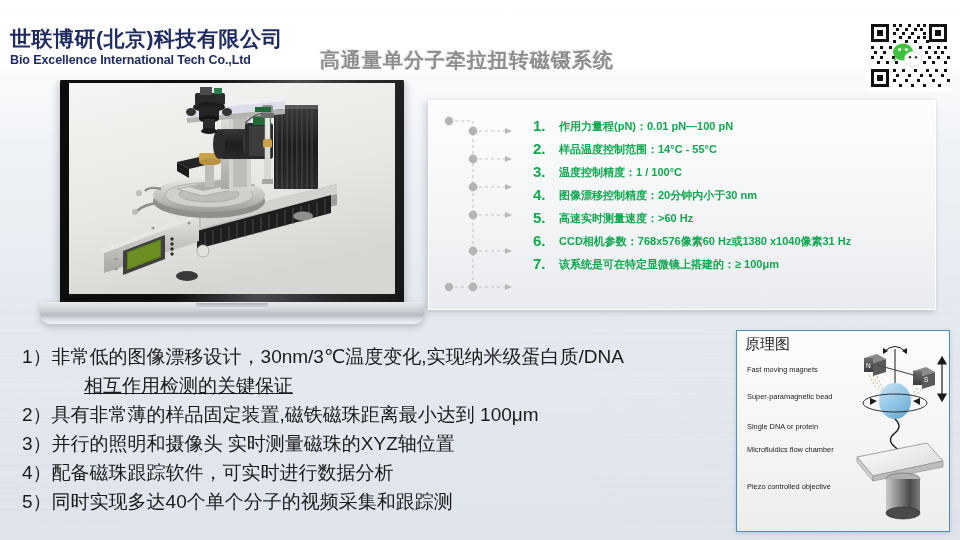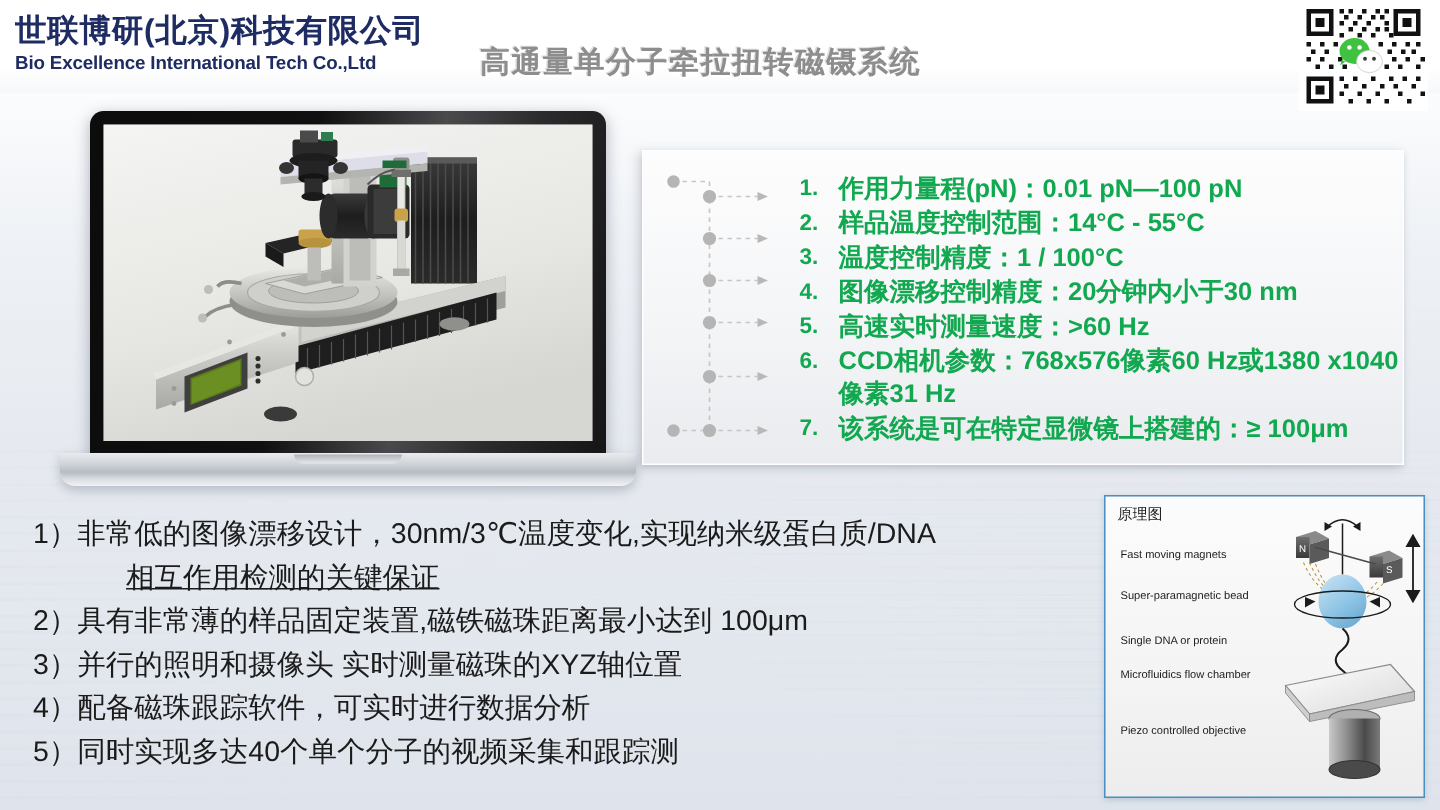--- a/index.html
+++ b/index.html
@@ -24,21 +24,21 @@
   .watermark2{
     position:absolute;left:0;top:300px;width:960px;height:240px;pointer-events:none;opacity:.5;
     background-image:
       repeating-linear-gradient(180deg, rgba(150,158,172,.13) 0px, rgba(150,158,172,.13) 2px, rgba(0,0,0,0) 2px, rgba(0,0,0,0) 11px);
     mask-image:linear-gradient(90deg, rgba(0,0,0,.5) 0%, rgba(0,0,0,0) 22%, rgba(0,0,0,0) 60%, rgba(0,0,0,.6) 88%, rgba(0,0,0,.2) 100%);
     -webkit-mask-image:linear-gradient(90deg, rgba(0,0,0,.5) 0%, rgba(0,0,0,0) 22%, rgba(0,0,0,0) 60%, rgba(0,0,0,.6) 88%, rgba(0,0,0,.2) 100%);
   }
 
   
   .header{
-    position:absolute;left:0;top:0;width:960px;height:62px;
+    position:absolute;left:0;top:18px;width:960px;height:62px;
     background:linear-gradient(180deg,#ffffff 0%,#ffffff 72%,#f7f8fa 100%);
     z-index:5;
   }
   .logo{
     position:absolute;left:10px;top:8px;width:300px;
   }
   .logo-cn{
     font-size:21px;font-weight:bold;color:#1f2c63;letter-spacing:.5px;
     line-height:26px;white-space:nowrap;
   }
@@ -101,21 +101,21 @@
     position:absolute;left:104px;top:14px;width:400px;
   }
   .spec-row{
     display:flex;align-items:flex-start;margin-bottom:1px;
   }
   .spec-num{
     width:26px;flex:0 0 26px;
     font-size:15px;font-weight:bold;color:#11a850;line-height:22px;
   }
   .spec-text{
-    flex:1;font-size:17px;font-weight:bold;color:#11a850;line-height:22px;
+    flex:1;font-size:11px;font-weight:bold;color:#11a850;line-height:22px;
   }
 
   
   .desc{
     position:absolute;left:22px;top:342px;width:700px;
     color:#1b1b1b;
   }
   .desc-lead{
     font-size:19px;line-height:30px;padding-left:22px;white-space:nowrap;
   }
@@ -129,21 +129,21 @@
   
   .diagram{
     position:absolute;left:736px;top:330px;width:214px;height:202px;
     background:linear-gradient(180deg,#fcfcfc 0%,#f4f4f4 60%,#ededed 100%);
     border:1.6px solid #4a90c4;
     box-sizing:border-box;
     box-shadow:0 1px 4px rgba(70,110,150,.25);
   }
   .diagram-title{
     position:absolute;left:8px;top:3px;
-    font-size:10px;color:#1b1b1b;line-height:20px;
+    font-size:15px;color:#1b1b1b;line-height:20px;
   }
   .diag-svg{position:absolute;left:0;top:0;width:214px;height:202px;}
   .diag-label{
     font-family:"Liberation Sans","DejaVu Sans",sans-serif;
     font-size:7.4px;fill:#1b1b1b;
   }
 </style>
 </head>
 <body>
 

